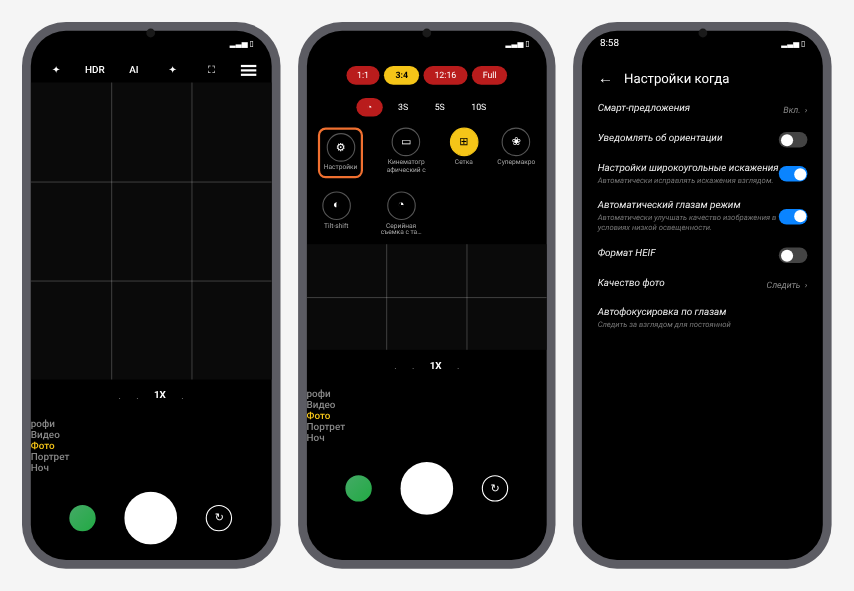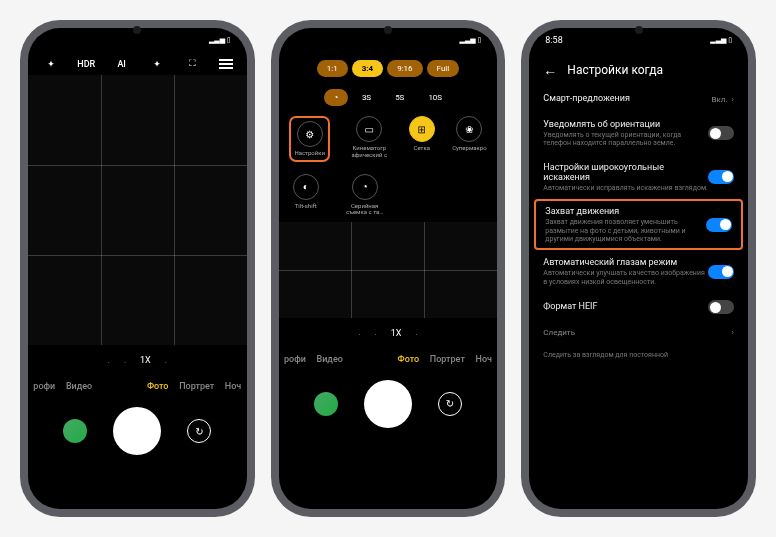--- a/index.html
+++ b/index.html
@@ -10,41 +10,41 @@
     .status-bar { height:24px; display:flex; justify-content:space-between; align-items:center; padding:0 16px; color:#fff; font-size:9px; }
     .status-bar .right { display:flex; gap:4px; align-items:center; }
     .toolbar { display:flex; justify-content:space-between; align-items:center; padding:6px 14px; }
     .toolbar-item { color:#fff; font-size:9px; font-weight:500; width:18px; text-align:center; cursor:pointer; }
     .menu-lines { display:flex; flex-direction:column; gap:2px; cursor:pointer; }
     .menu-lines span { display:block; width:14px; height:2px; background:#fff; }
     .viewfinder { position:relative; background:#0a0a0a; }
     .grid-line-v { position:absolute; top:0; bottom:0; width:1px; background:rgba(255,255,255,0.2); }
     .grid-line-h { position:absolute; left:0; right:0; height:1px; background:rgba(255,255,255,0.2); }
     .zoom-row { display:flex; justify-content:center; gap:14px; align-items:center; padding:10px 0; color:#888; font-size:8px; }
-    .zoom-sel { color:#fff; font-weight:400; font-size:9px; }
-    .mode-row { display:flex; justify-content:space-around; padding:6px 0; color:#888; font-size:9px; font-weight:500; overflow:hidden; white-space:nowrap; }
-    .mode-row .active { color:#f5c518;margin-left:44px; }
+    .zoom-sel { color:#fff; font-weight:700; font-size:9px; }
+    .mode-row { display:flex; justify-content:space-around; padding:6px 0; color:#888; font-size:9px; font-weight:500; overflow:hidden; white-space:nowrap;flex-direction:column; }
+    .mode-row .active { color:#f5c518; }
     .shutter-row { display:flex; justify-content:center; align-items:center; gap:26px; padding:10px 0 18px; }
     .shutter { width:48px; height:48px; background:#fff; border-radius:50%; border:3px solid rgba(255,255,255,0.4); cursor:pointer; }
     .thumb { width:24px; height:24px; background:linear-gradient(135deg,#4a6,#2a4); border-radius:50%; cursor:pointer; }
     .switch-cam { width:24px; height:24px; border:1.5px solid #fff; border-radius:50%; display:flex; align-items:center; justify-content:center; color:#fff; font-size:10px; cursor:pointer; }
     .arrow { position:absolute; top:50px; right:2px; width:50px; height:50px; pointer-events:none; }
     .aspect-row { display:flex; justify-content:center; gap:4px; padding:8px 0 4px; }
-    .pill { padding:4px 10px; background:#a16207; color:#fff; font-size:8px; border-radius:12px; cursor:pointer; }
+    .pill { padding:4px 10px; background:#b91c1c; color:#fff; font-size:8px; border-radius:12px; cursor:pointer; }
     .pill.active { background:#f5c518; color:#000; font-weight:700; }
     .pill.icon-only { width:24px; display:flex; align-items:center; justify-content:center; }
     .option-grid { display:flex; justify-content:space-around; padding:6px 2px; }
     .option { display:flex; flex-direction:column; align-items:center; gap:3px; cursor:pointer; }
     .option-icon { width:26px; height:26px; border:1px solid #555; border-radius:50%; display:flex; align-items:center; justify-content:center; color:#fff; font-size:10px; }
     .option-icon.active { background:#f5c518; border-color:#f5c518; color:#000; }
     .option-label { font-size:6px; color:#aaa; text-align:center; max-width:44px; line-height:1.1; }
     .highlight-box { border:2px solid #f07030; border-radius:7px; padding:3px; }
     .settings-header { display:flex; align-items:center; gap:10px; padding:10px 14px 8px; color:#fff; font-size:12px; }
     .back-arrow { font-size:14px; cursor:pointer; }
-    .settings-list { height:425px; overflow:hidden; }
+    .settings-list { height:425px; overflow:hidden;font-style:italic; }
     .setting-row { display:flex; justify-content:space-between; align-items:center; padding:7px 14px; }
     .setting-text { flex:1; }
     .setting-title { color:#eee; font-size:9px; margin-bottom:2px; }
     .setting-desc { color:#777; font-size:7px; line-height:1.2; }
     .setting-value { color:#888; font-size:8px; }
     .toggle { width:26px; height:14px; border-radius:8px; position:relative; cursor:pointer; flex-shrink:0; }
     .toggle.on { background:#0a84ff; }
     .toggle.off { background:#444; }
     .toggle::after { content:''; width:11px; height:11px; background:#fff; border-radius:50%; position:absolute; top:1.5px; }
     .toggle.on::after { right:1.5px; }
@@ -113,21 +113,21 @@
 <div class="phone">
   <div class="notch"></div>
   <div class="screen">
     <div class="status-bar">
       <span></span>
         <span class="right sig">▂▃▅ ▯</span>
     </div>
     <div class="aspect-row">
       <span class="pill">1:1</span>
       <span class="pill active">3:4</span>
-      <span class="pill">9:16</span>
+      <span class="pill">12:16</span>
       <span class="pill">Full</span>
     </div>
     <div class="aspect-row">
       <span class="pill icon-only">◔</span>
       <span class="pill" style="background:transparent">3S</span>
       <span class="pill" style="background:transparent">5S</span>
       <span class="pill" style="background:transparent">10S</span>
     </div>
     <div class="option-grid">
       <div class="highlight-box">
@@ -200,55 +200,51 @@
       <div class="setting-row">
         <div class="setting-text">
             <div class="setting-title">Смарт-предложения</div>
           </div>
         <span class="setting-value">Вкл.</span>
           <span class="chevron">›</span>
       </div>
       <div class="setting-row">
         <div class="setting-text">
           <div class="setting-title">Уведомлять об ориентации</div>
-          <div class="setting-desc">Уведомлять о текущей ориентации, когда телефон находится параллельно земле.</div>
         </div>
         <div class="toggle off"></div>
       </div>
       <div class="setting-row">
         <div class="setting-text">
           <div class="setting-title">Настройки широкоугольные искажения</div>
           <div class="setting-desc">Автоматически исправлять искажения взглядом.</div>
         </div>
         <div class="toggle on"></div>
       </div>
-      <div class="setting-row highlight-setting">
-        <div class="setting-text">
-          <div class="setting-title">Захват движения</div>
-          <div class="setting-desc">Захват движения позволяет уменьшить размытие на фото с детьми, животными и другими движущимися объектами.</div>
-        </div>
-        <div class="toggle on"></div>
-      </div>
       <div class="setting-row">
         <div class="setting-text">
           <div class="setting-title">Автоматический глазам режим</div>
           <div class="setting-desc">Автоматически улучшать качество изображения в условиях низкой освещенности.</div>
         </div>
         <div class="toggle on"></div>
       </div>
       <div class="setting-row">
         <div class="setting-text">
           <div class="setting-title">Формат HEIF</div>
         </div>
         <div class="toggle off"></div>
       </div>
       <div class="setting-row">
+        <div class="setting-text">
+            <div class="setting-title">Качество фото</div>
+          </div>
         <span class="setting-value">Следить</span>
           <span class="chevron">›</span>
       </div>
       <div class="setting-row">
         <div class="setting-text">
+          <div class="setting-title">Автофокусировка по глазам</div>
           <div class="setting-desc">Следить за взглядом для постоянной</div>
         </div>
       </div>
     </div>
   </div>
 </div>
 
 </body></html>

